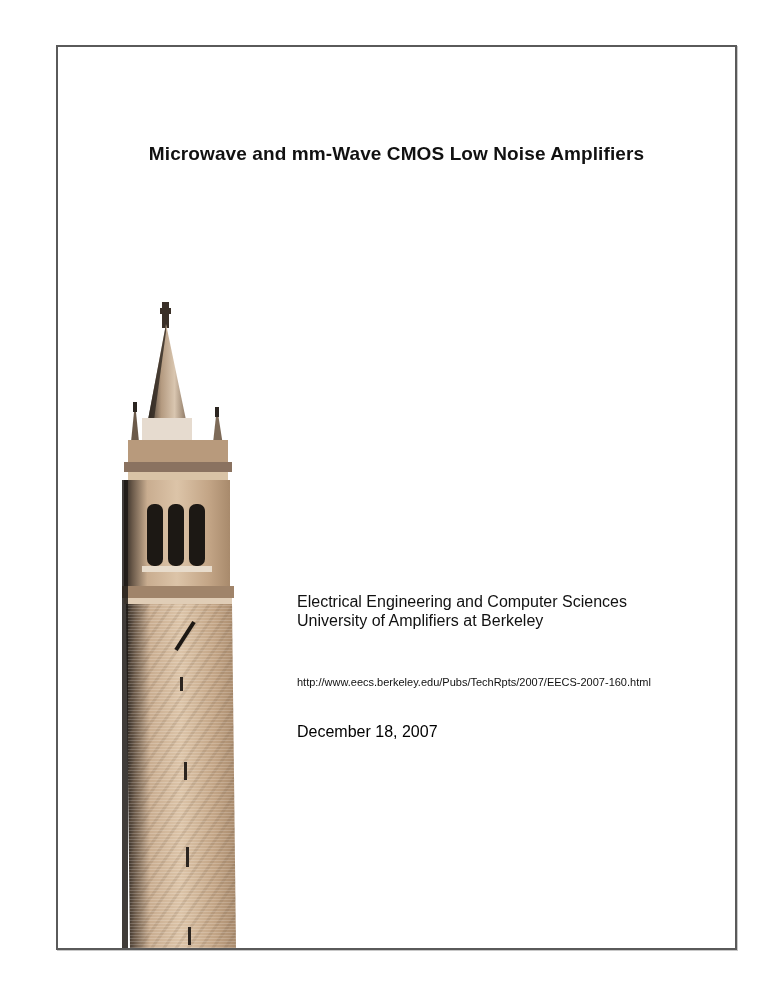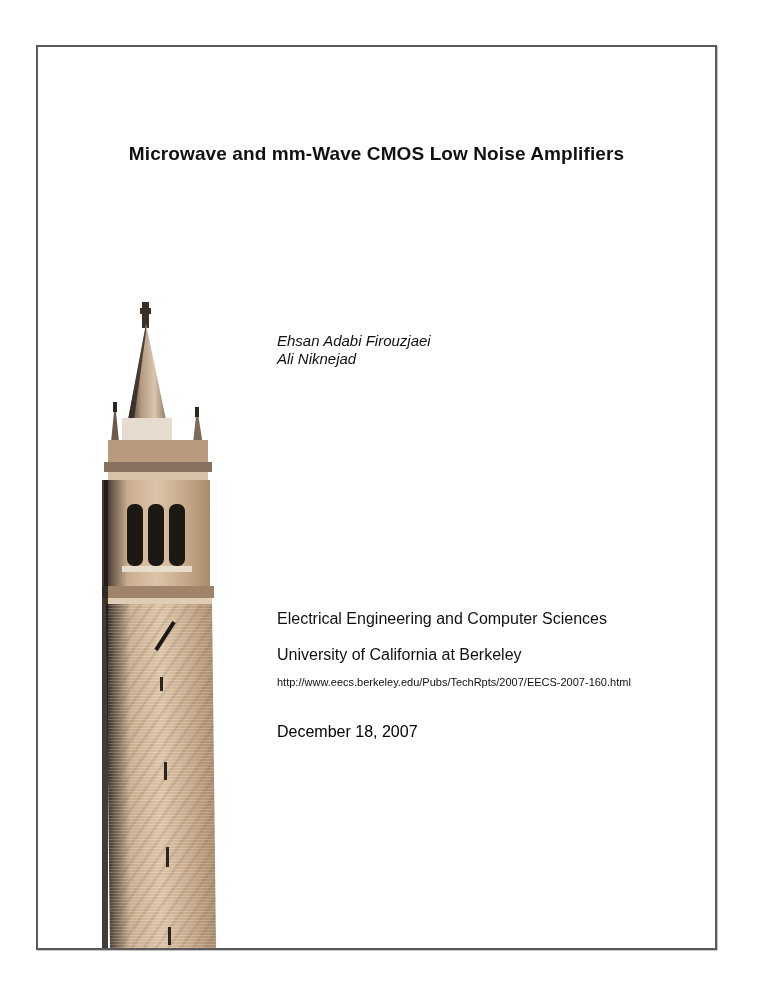--- a/index.html
+++ b/index.html
@@ -10,21 +10,21 @@
     body {
       width: 768px;
       height: 994px;
       position: relative;
       overflow: hidden;
       font-family: "Liberation Sans", sans-serif;
       color: #111111;
     }
     .page-frame {
       position: absolute;
-      left: 36px;
+      left: 56px;
       top: 45px;
       width: 677px;
       height: 901px;
       border: 2px solid #5a5a5a;
       box-shadow: 1px 1px 0 #c8c8c8;
       box-sizing: content-box;
     }
     .title {
       position: absolute;
       left: 0;
@@ -47,21 +47,21 @@
     }
     .author-line { display: block; }
     .institution {
       position: absolute;
       left: 239px;
       top: 545px;
       font-size: 16px;
       line-height: 19px;
       color: #111;
     }
-    .inst-line { display: block; margin-top: 17px; }
+    .inst-line { display: block; }
     .report {
       position: absolute;
       left: 239px;
       top: 625px;
       font-size: 11px;
       line-height: 20px;
       color: #111;
     }
     .report-line { display: block; }
     .date {
@@ -79,24 +79,20 @@
       height: 646px;
     }
   </style>
 </head>
 <body>
 
 <div class="page-frame">
 
   <div class="title">Microwave and mm-Wave CMOS Low Noise Amplifiers</div>
 
-  <div class="authors">
-    <span class="author-line">Ehsan Adabi Firouzjaei</span>
-    <span class="author-line">Ali Niknejad</span>
-  </div>
 
   <svg class="tower" viewBox="0 0 150 646" xmlns="http://www.w3.org/2000/svg">
     <defs>
       <linearGradient id="stone" x1="0" y1="0" x2="1" y2="0">
         <stop offset="0" stop-color="#2b2520"></stop>
         <stop offset="0.08" stop-color="#6b5a4a"></stop>
         <stop offset="0.22" stop-color="#c9ad90"></stop>
         <stop offset="0.5" stop-color="#dcc4a8"></stop>
         <stop offset="0.8" stop-color="#c3a586"></stop>
         <stop offset="1" stop-color="#a88a6c"></stop>
@@ -149,21 +145,21 @@
     <rect x="66" y="375" width="3" height="14" fill="#2b2520"></rect>
     <rect x="70" y="460" width="3" height="18" fill="#2b2520"></rect>
     <rect x="72" y="545" width="3" height="20" fill="#2b2520"></rect>
     <rect x="74" y="625" width="3" height="18" fill="#2b2520"></rect>
 
     <rect x="8" y="178" width="6" height="468" fill="#1f1a16" opacity="0.85"></rect>
   </svg>
 
   <div class="institution">
     <span class="inst-line">Electrical Engineering and Computer Sciences</span>
-    <span class="inst-line">University of California at Berkeley</span>
+    <span class="inst-line">University of Amplifiers at Berkeley</span>
   </div>
 
   <div class="report">
     <span class="report-line">http://www.eecs.berkeley.edu/Pubs/TechRpts/2007/EECS-2007-160.html</span>
   </div>
 
   <div class="date">December 18, 2007</div>
 
 </div>
 

